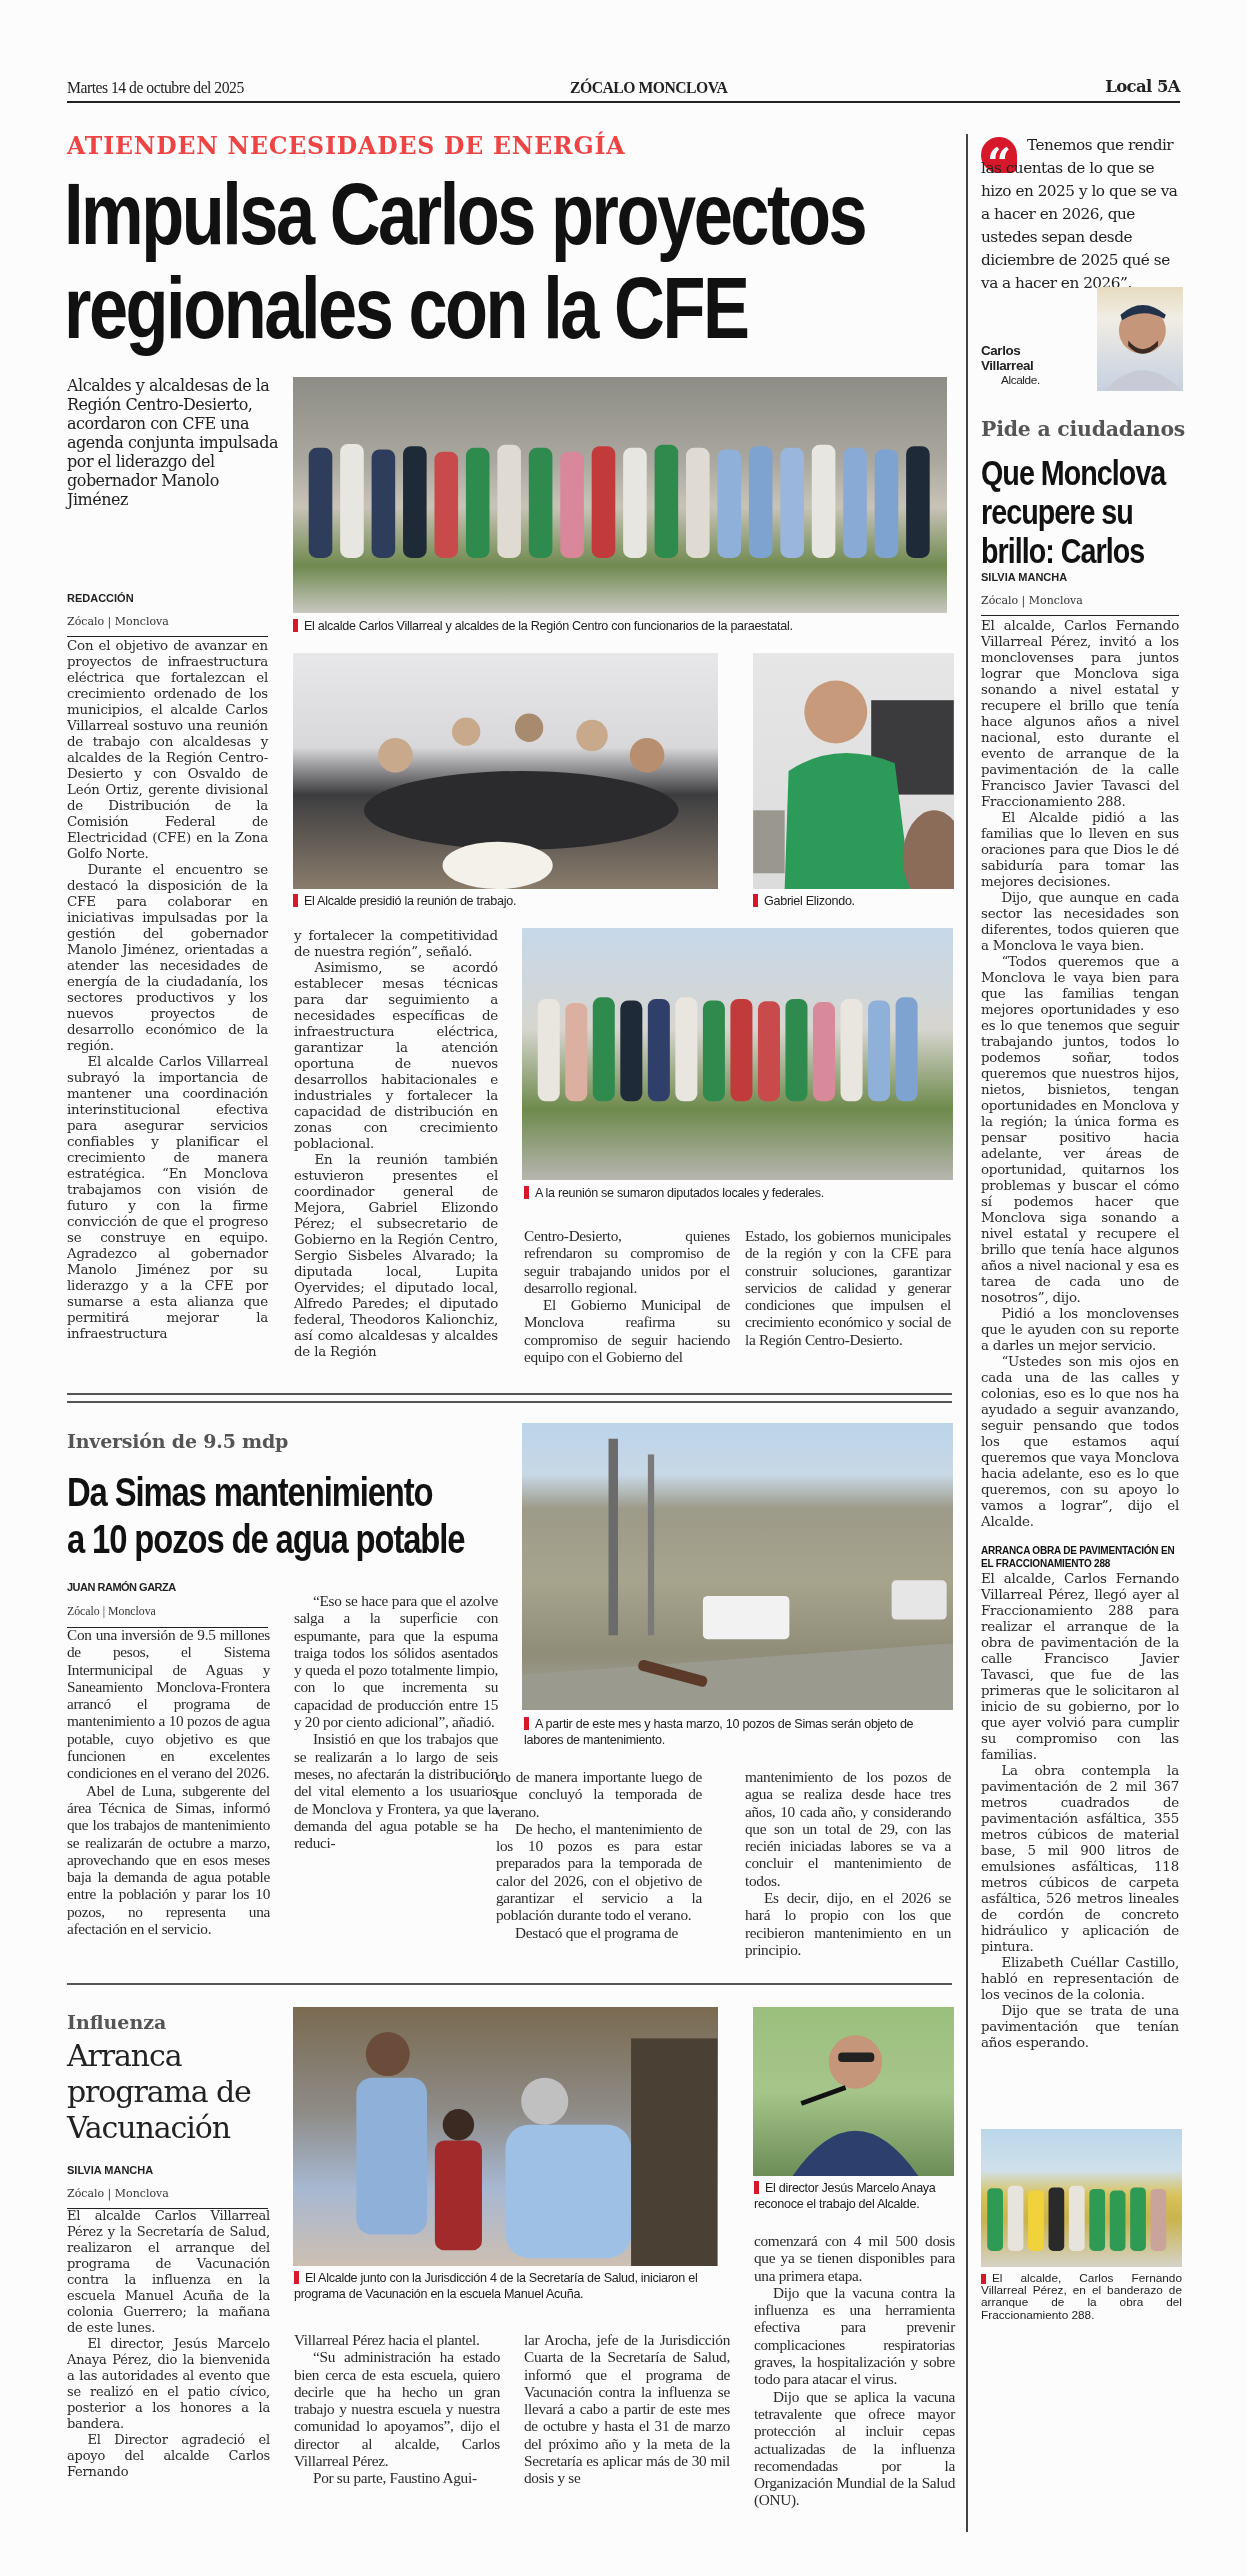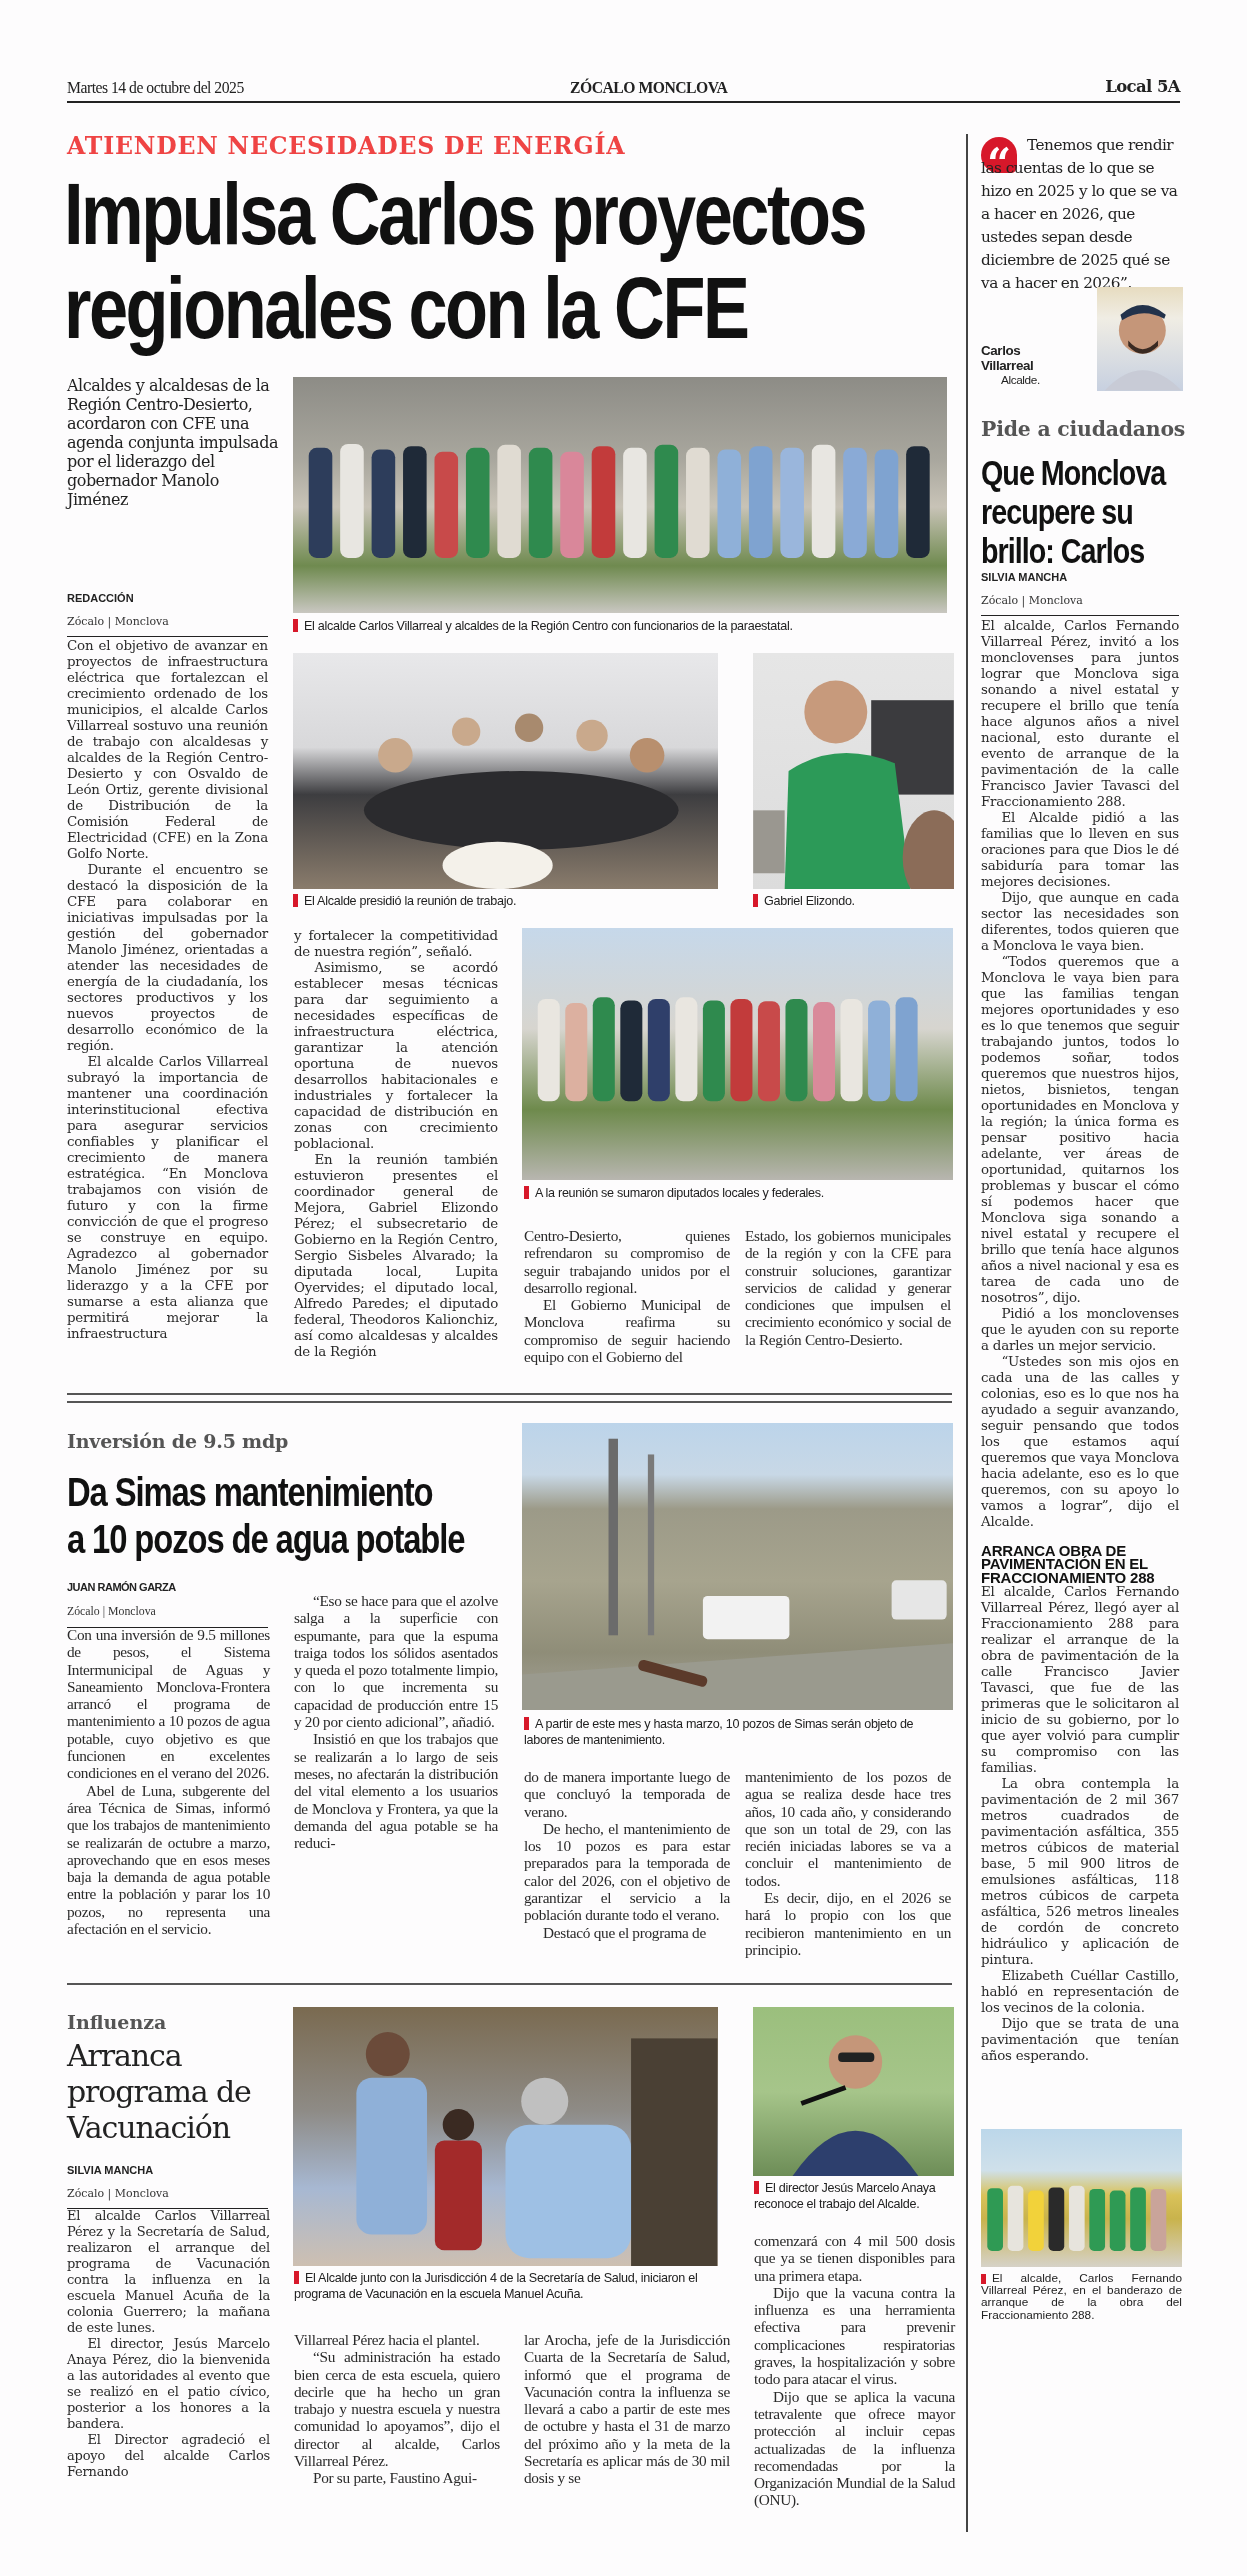--- a/index.html
+++ b/index.html
@@ -176,21 +176,21 @@
   <div class="byline-src">Zócalo | Monclova</div>
   <div class="rule" style="height:1.2px; margin-top:7.9px;"></div>
 </div>
 <div class="abs body-text" style="left:981px; top:618px; width:198px;">
   <p class="first">El alcalde, Carlos Fernando Villarreal Pérez, invitó a los monclovenses para juntos lograr que Monclova siga sonando a nivel estatal y recupere el brillo que tenía hace algunos años a nivel nacional, esto durante el evento de arranque de la pavimentación de la calle Francisco Javier Tavasci del Fraccionamiento 288.</p>
   <p>El Alcalde pidió a las familias que lo lleven en sus oraciones para que Dios le dé sabiduría para tomar las mejores decisiones.</p>
   <p>Dijo, que aunque en cada sector las necesidades son diferentes, todos quieren que a Monclova le vaya bien.</p>
   <p>“Todos queremos que a Monclova le vaya bien para que las familias tengan mejores oportunidades y eso es lo que tenemos que seguir trabajando juntos, todos lo podemos soñar, todos queremos que nuestros hijos, nietos, bisnietos, tengan oportunidades en Monclova y la región; la única forma es pensar positivo hacia adelante, ver áreas de oportunidad, quitarnos los problemas y buscar el cómo sí podemos hacer que Monclova siga sonando a nivel estatal y recupere el brillo que tenía hace algunos años a nivel nacional y esa es tarea de cada uno de nosotros”, dijo.</p>
   <p>Pidió a los monclovenses que le ayuden con su reporte a darles un mejor servicio.</p>
   <p>“Ustedes son mis ojos en cada una de las calles y colonias, eso es lo que nos ha ayudado a seguir avanzando, seguir pensando que todos los que estamos aquí queremos que vaya Monclova hacia adelante, eso es lo que queremos, con su apoyo lo vamos a lograr”, dijo el Alcalde.</p>
-  <div style="margin-top:14px; font-family:'Liberation Sans',sans-serif; font-weight:700; font-size:15px; line-height:13.4px; letter-spacing:-0.2px; text-align:left; color:#111;">ARRANCA OBRA DE PAVIMENTACIÓN EN EL FRACCIONAMIENTO 288</div>
+  <div style="margin-top:14px; font-family:'Liberation Sans',sans-serif; font-weight:700; font-size:10px; line-height:13.4px; letter-spacing:-0.2px; text-align:left; color:#111;">ARRANCA OBRA DE PAVIMENTACIÓN EN EL FRACCIONAMIENTO 288</div>
   <p class="first">El alcalde, Carlos Fernando Villarreal Pérez, llegó ayer al Fraccionamiento 288 para realizar el arranque de la obra de pavimentación de la calle Francisco Javier Tavasci, que fue de las primeras que le solicitaron al inicio de su gobierno, por lo que ayer volvió para cumplir su compromiso con las familias.</p>
   <p>La obra contempla la pavimentación de 2 mil 367 metros cuadrados de pavimentación asfáltica, 355 metros cúbicos de material base, 5 mil 900 litros de emulsiones asfálticas, 118 metros cúbicos de carpeta asfáltica, 526 metros lineales de cordón de concreto hidráulico y aplicación de pintura.</p>
   <p>Elizabeth Cuéllar Castillo, habló en representación de los vecinos de la colonia.</p>
   <p>Dijo que se trata de una pavimentación que tenían años esperando.</p>
 </div>
 <div class="abs photo" style="left:981px; top:2129px; width:201px; height:138px; background:linear-gradient(180deg,#bcd7ea 0%,#cfe0ea 30%,#d9c25a 48%,#c9b34c 65%,#d6d2c8 100%);">
   <svg width="201" height="138" viewBox="0 0 256 175">
     <g>
       <rect x="8" y="75" width="20" height="80" rx="6" fill="#2f9a54"></rect>
         <rect x="34" y="72" width="20" height="83" rx="6" fill="#e7e4dd"></rect>
@@ -233,21 +233,21 @@
     <rect x="160" y="40" width="8" height="230" fill="#7a7a7a"></rect>
     <rect x="230" y="220" width="110" height="55" rx="6" fill="#f2f2f2"></rect>
     <rect x="470" y="200" width="70" height="50" rx="6" fill="#e6e6e6"></rect>
     <path d="M0 320 L548 280 L548 365 L0 365 Z" fill="#9a9a8e"></path>
     <rect x="150" y="300" width="90" height="14" rx="6" fill="#5b3a2a" transform="rotate(15 150 300)"></rect>
   </svg>
 </div>
 <div class="abs caption" style="left:524px; top:1717px; width:431px;">
   <span class="mark"></span><span>A partir de este mes y hasta marzo, 10 pozos de Simas serán objeto de labores de mantenimiento.</span>
 </div>
-<div class="abs body-lib" style="left:524px; top:1768px; width:206px;">
+<div class="abs body-lib" style="left:496px; top:1768px; width:206px;">
   <p class="first">do de manera importante luego de que concluyó la temporada de verano.</p>
   <p>De hecho, el mantenimiento de los 10 pozos es para estar preparados para la temporada de calor del 2026, con el objetivo de garantizar el servicio a la población durante todo el verano.</p>
   <p>Destacó que el programa de</p>
 </div>
 <div class="abs body-lib" style="left:745px; top:1768px; width:206px;">
   <p class="first">mantenimiento de los pozos de agua se realiza desde hace tres años, 10 cada año, y considerando que son un total de 29, con las recién iniciadas labores se va a concluir el mantenimiento de todos.</p>
   <p>Es decir, dijo, en el 2026 se hará lo propio con los que recibieron mantenimiento en un principio.</p>
 </div>
 
 <div class="abs" style="left:67px; top:1983px; width:885px; height:1.6px; background:#555;"></div>

